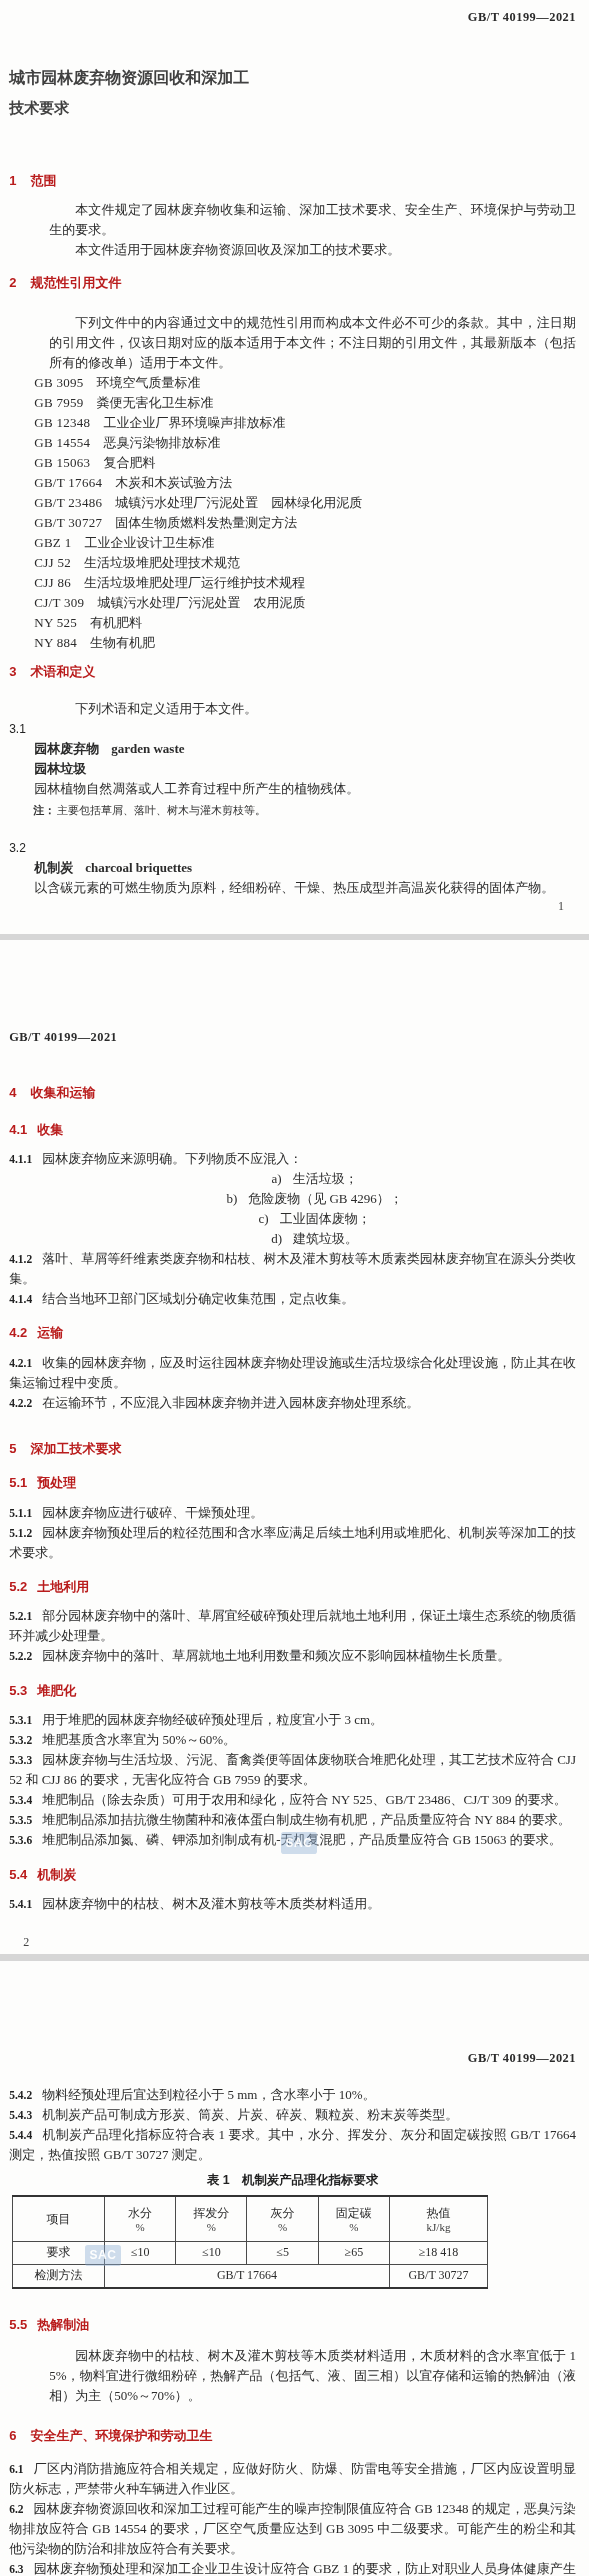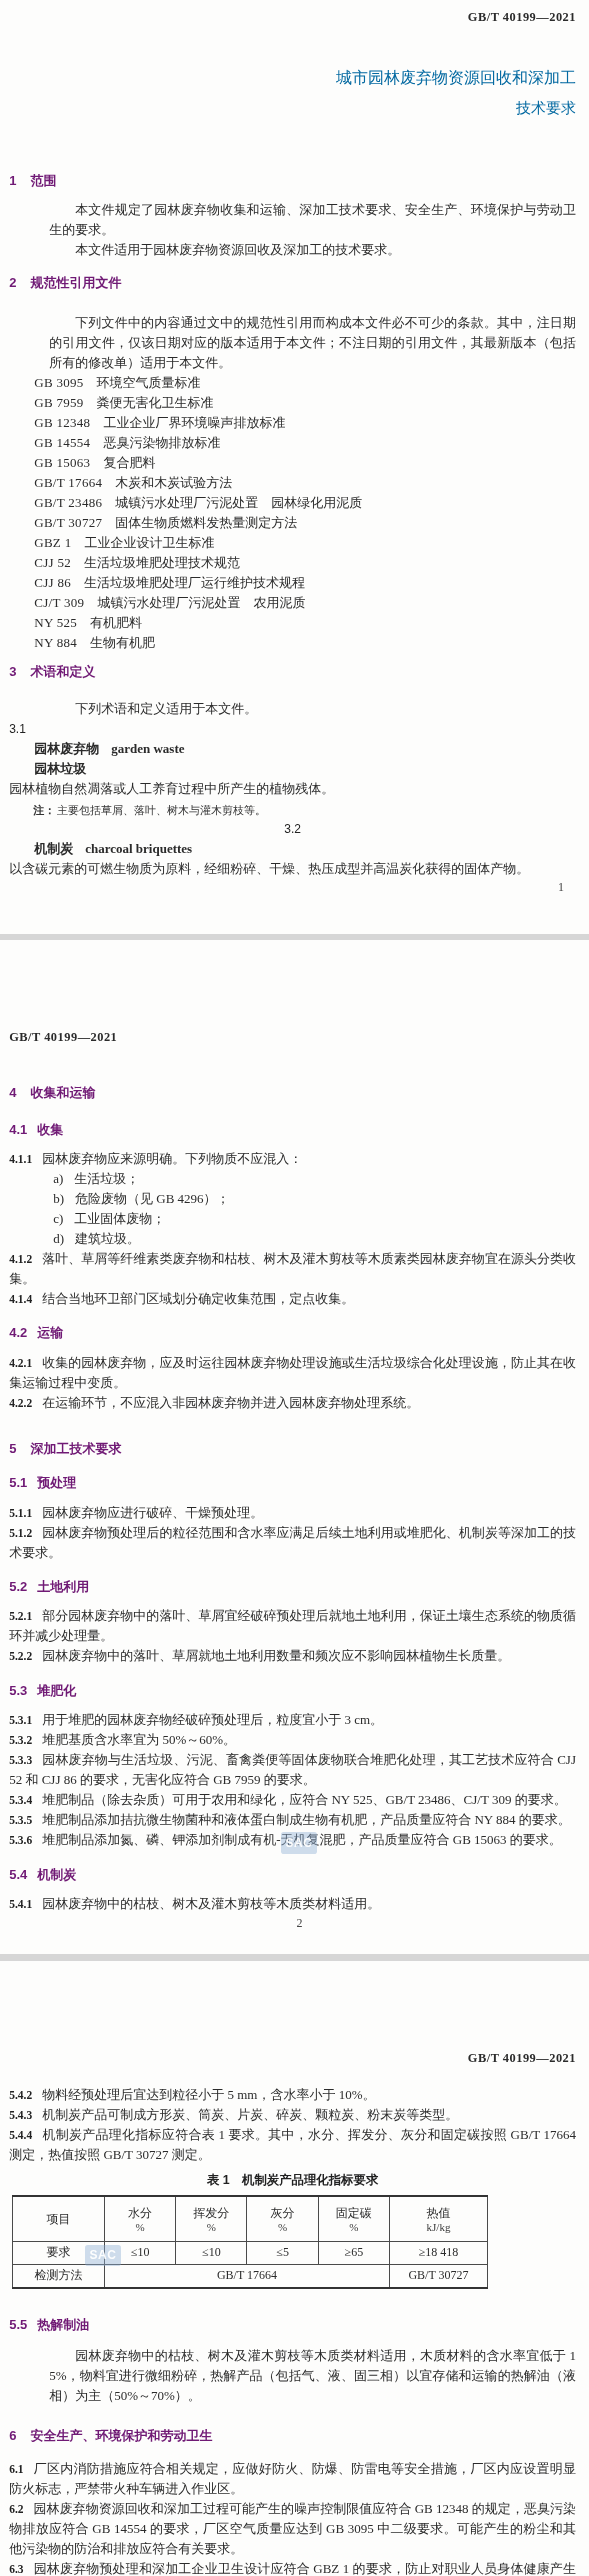--- a/index.html
+++ b/index.html
@@ -22,61 +22,61 @@
 
   .doc-hdr{
     font-weight:bold;font-size:12.4px;letter-spacing:0.5px;
     line-height:16.6px;padding-top:9.2px;
     font-family:"Liberation Serif",serif;
   }
   .hdr-right{text-align:right;}
   .hdr-left{text-align:left;padding-top:89px;}
 
   .doc-title{
-    text-align:right;font-family:"Liberation Sans","DejaVu Sans",sans-serif;
-    font-weight:normal;font-size:16px;line-height:22px;color:#0369a1;
+    text-align:left;font-family:"Liberation Sans","DejaVu Sans",sans-serif;
+    font-weight:bold;font-size:16px;line-height:22px;color:#404040;
   }
   .title-1{margin-top:41px;}
   .title-2{margin-top:8.3px;font-size:15px;}
 
   .h1,.h2{
     font-family:"Liberation Sans","DejaVu Sans",sans-serif;
-    font-weight:bold;font-size:13px;line-height:20px;color:#701a75;
+    font-weight:bold;font-size:13px;line-height:20px;color:#b91c1c;
     margin:0;
   }
   .h1 .num{margin-right:14px;font-weight:bold;}
   .h2 .num{margin-right:10px;}
 
   p{margin:0;}
   .para{
     font-size:13px;line-height:20px;text-align:justify;
     word-break:break-all;
   }
   .indent{text-indent:2em;margin-left:40px;}
   .clause{
     font-size:13px;line-height:20px;text-align:justify;word-break:break-all;
   }
   .cnum{
     font-family:Liberation Serif, serif;
     font-size:11.5px;font-weight:bold;margin-right:10px;color:#222;
   }
-  .item{font-size:13px;line-height:20px;margin-left:44px;}
+  .item{font-size:13px;line-height:20px;margin-left:44px;text-align:center;}
   .item .marker{font-family:"Liberation Serif",serif;margin-right:11px;}
 
   .ref{font-size:13px;line-height:20px;margin-left:25px;}
   .ref .ref-code{margin-right:13px;letter-spacing:0.3px;}
 
   .tnum{
     font-family:"Liberation Sans","DejaVu Sans",sans-serif;
     font-size:12px;line-height:20px;color:#222;
   }
   .term-line{margin-left:25px;line-height:20px;font-size:13px;}
   .term-zh{font-family:"Liberation Sans","DejaVu Sans",sans-serif;font-weight:bold;}
   .term-en{font-weight:bold;margin-left:12px;}
-  .def{}
+  .def{margin-left:25px;}
   .note{
     font-size:11px;line-height:16.6px;margin-left:24px;margin-top:2.8px;color:#333;
   }
   .note .note-label{font-family:"Liberation Sans",sans-serif;font-weight:bold;margin-right:1.8px;}
 
   .pagenum{font-size:12px;line-height:16.6px;color:#444;}
   .pn-right{text-align:right;padding-right:12px;}
   .pn-left{text-align:left;padding-left:14px;}
 
   .tbl-caption{
@@ -102,21 +102,21 @@
   .watermark{
     position:absolute;border-radius:2.8px;
     background:rgba(140,174,212,.42);color:rgba(255,255,255,.95);
     font-family:"Liberation Sans",sans-serif;font-weight:bold;font-size:12px;
     padding:3.7px 4.6px;letter-spacing:0.5px;
   }
 
   .mt56{margin-top:52px;} .mt40{margin-top:37px;}
   .mt28{margin-top:26px;} .mt22{margin-top:20px;} .mt20{margin-top:18.4px;}
   .mt18{margin-top:16.6px;} .mt16{margin-top:14.7px;} .mt14{margin-top:13px;}
-  .mt12{margin-top:11px;} .mt10{margin-top:9.2px;}   .mt2{margin-top:1px;text-align:center;}
+  .mt12{margin-top:11px;} .mt10{margin-top:9.2px;}   .mt2{margin-top:20px;}
 </style>
 </head>
 <body>
 
 <div class="page page-1">
   <div class="doc-hdr hdr-right">GB/T 40199—2021</div>
 
   <div class="doc-title title-1">城市园林废弃物资源回收和深加工</div>
   <div class="doc-title title-2">技术要求</div>
 

